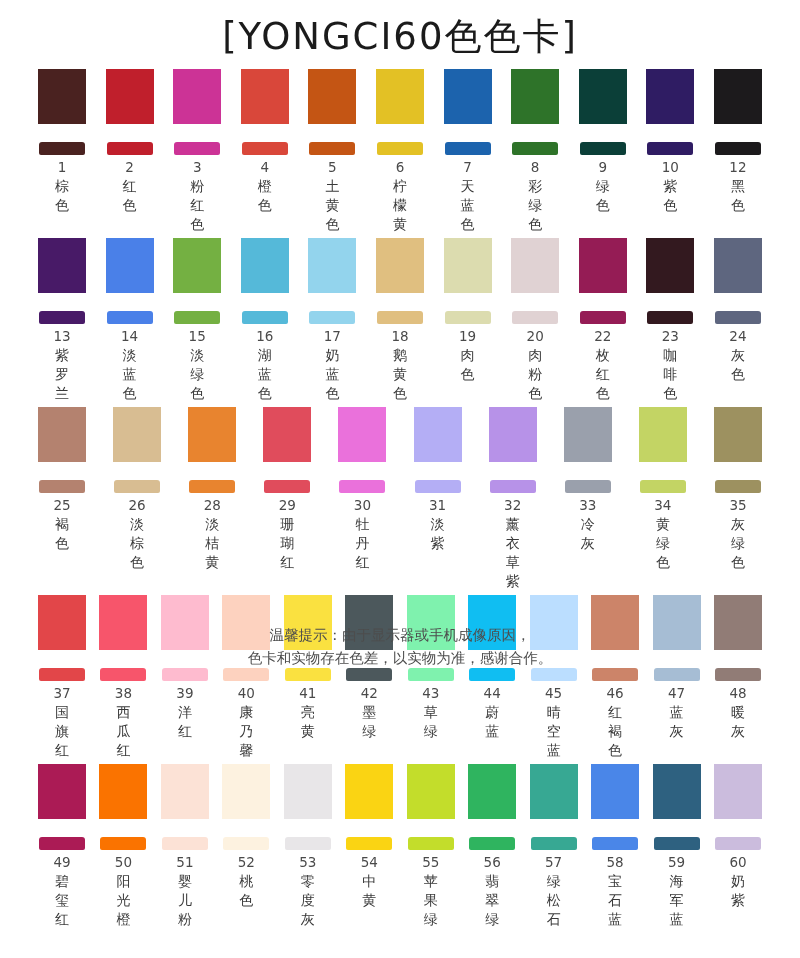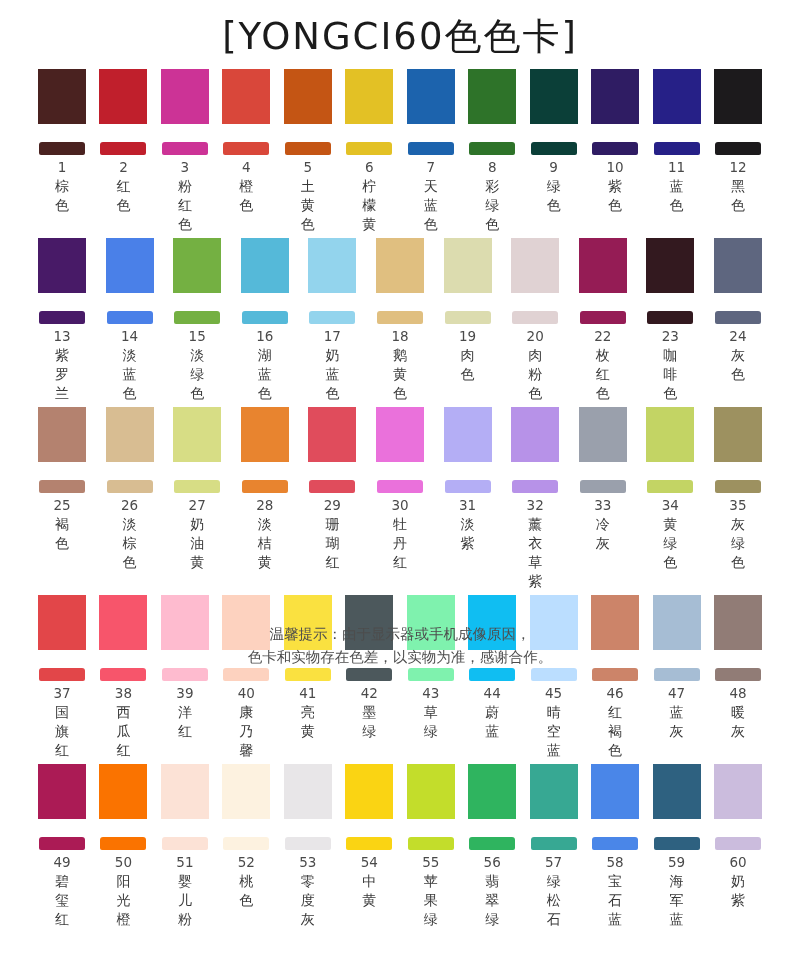--- a/index.html
+++ b/index.html
@@ -84,21 +84,21 @@
   }
   .footer {
     position: absolute;
     left: 0;
     right: 0;
     bottom: 10px;
     text-align: center;
     font-size: 14.5px;
     line-height: 23px;
     color: #4d4d4d;
-    font-family: Liberation Mono, monospace;
+    font-family: Liberation Sans, sans-serif;
     margin-top: 47px;
   }
   .footer div { display: block; }
 </style>
 </head>
 <body>
 
 <div class="page">
 
   <div class="title">[YONGCI60色色卡]</div>
@@ -179,28 +179,20 @@
         </div>
         <div class="cell">
           <div class="swatch" style="background: rgb(47, 28, 99);"></div>
           <div class="stroke-wrap">
             <div class="stroke" style="background: rgb(47, 28, 99);"></div>
           </div>
           <div class="num">10</div>
           <div class="cname">紫色</div>
         </div>
         <div class="cell">
-          <div class="swatch" style="background: rgb(38, 32, 135);"></div>
-          <div class="stroke-wrap">
-            <div class="stroke" style="background: rgb(38, 32, 135);"></div>
-          </div>
-          <div class="num">11</div>
-          <div class="cname">蓝色</div>
-        </div>
-        <div class="cell">
           <div class="swatch" style="background: rgb(28, 26, 28);"></div>
           <div class="stroke-wrap">
             <div class="stroke" style="background: rgb(28, 26, 28);"></div>
           </div>
           <div class="num">12</div>
           <div class="cname">黑色</div>
         </div>
       </div>
       <div class="row">
         <div class="cell">
@@ -301,28 +293,20 @@
           <div class="num">25</div>
           <div class="cname">褐色</div>
         </div>
         <div class="cell">
           <div class="swatch" style="background: rgb(216, 189, 146);"></div>
           <div class="stroke-wrap">
             <div class="stroke" style="background: rgb(216, 189, 146);"></div>
           </div>
           <div class="num">26</div>
           <div class="cname">淡棕色</div>
-        </div>
-        <div class="cell">
-          <div class="swatch" style="background: rgb(215, 221, 133);"></div>
-          <div class="stroke-wrap">
-            <div class="stroke" style="background: rgb(215, 221, 133);"></div>
-          </div>
-          <div class="num">27</div>
-          <div class="cname">奶油黄</div>
         </div>
         <div class="cell">
           <div class="swatch" style="background: rgb(232, 132, 47);"></div>
           <div class="stroke-wrap">
             <div class="stroke" style="background: rgb(232, 132, 47);"></div>
           </div>
           <div class="num">28</div>
           <div class="cname">淡桔黄</div>
         </div>
         <div class="cell">

